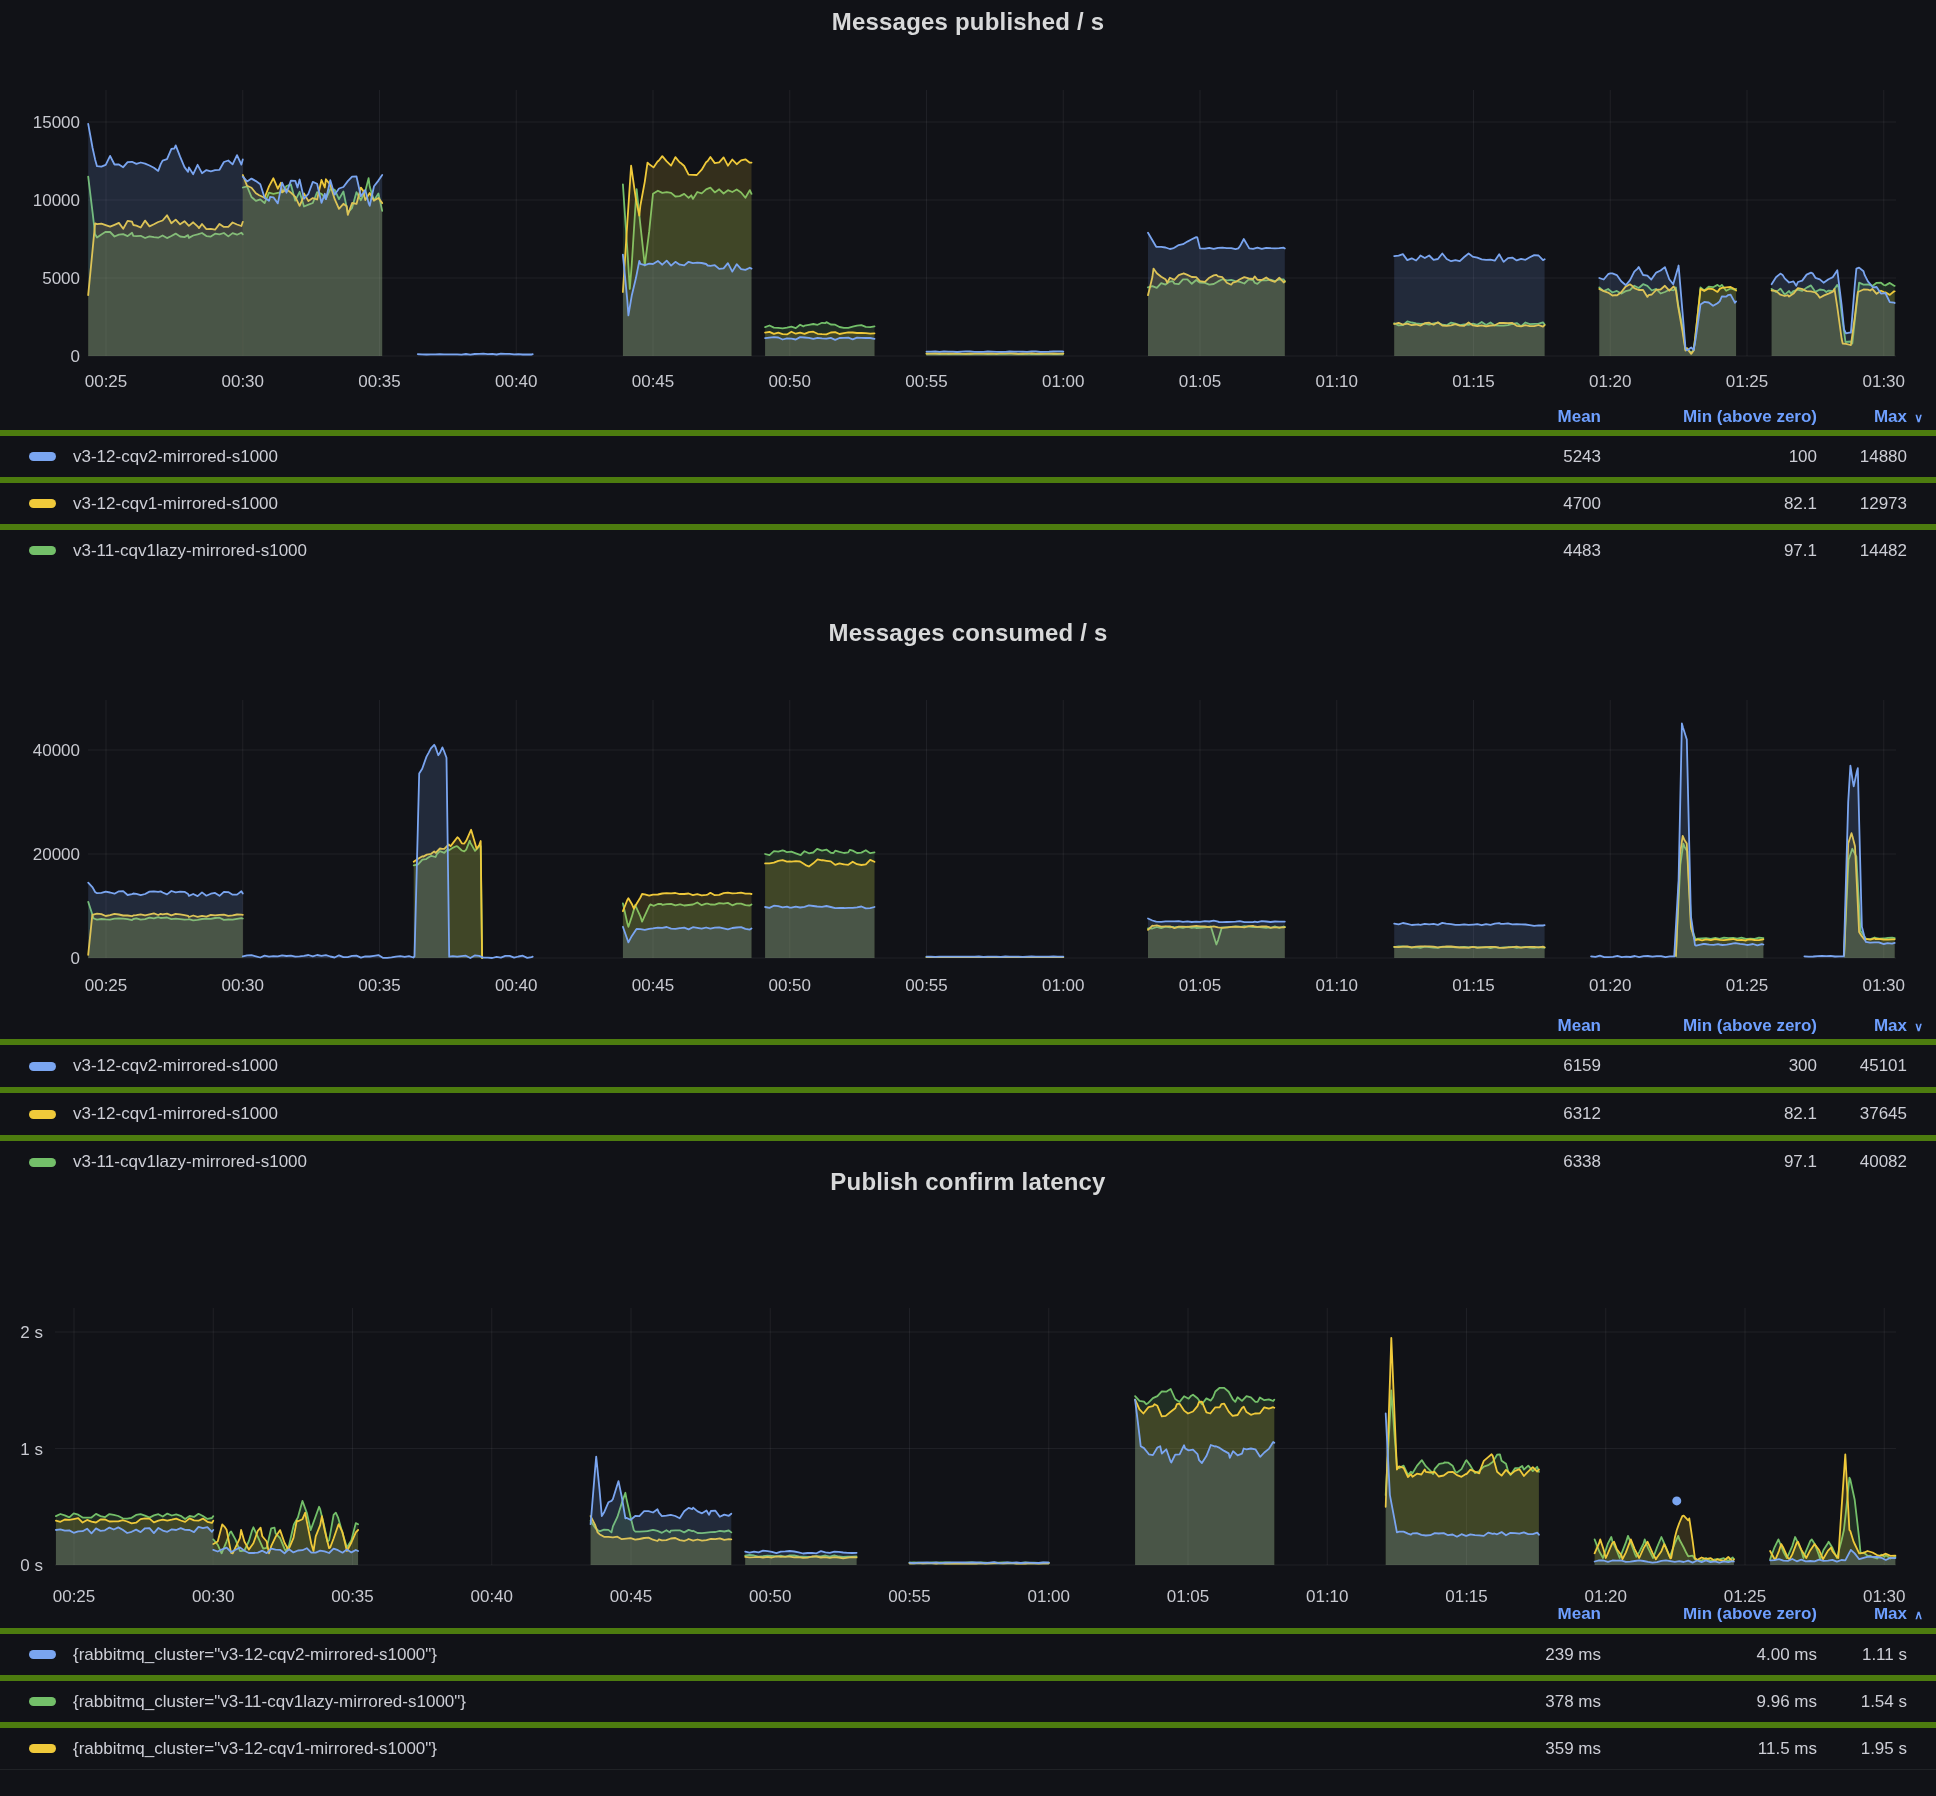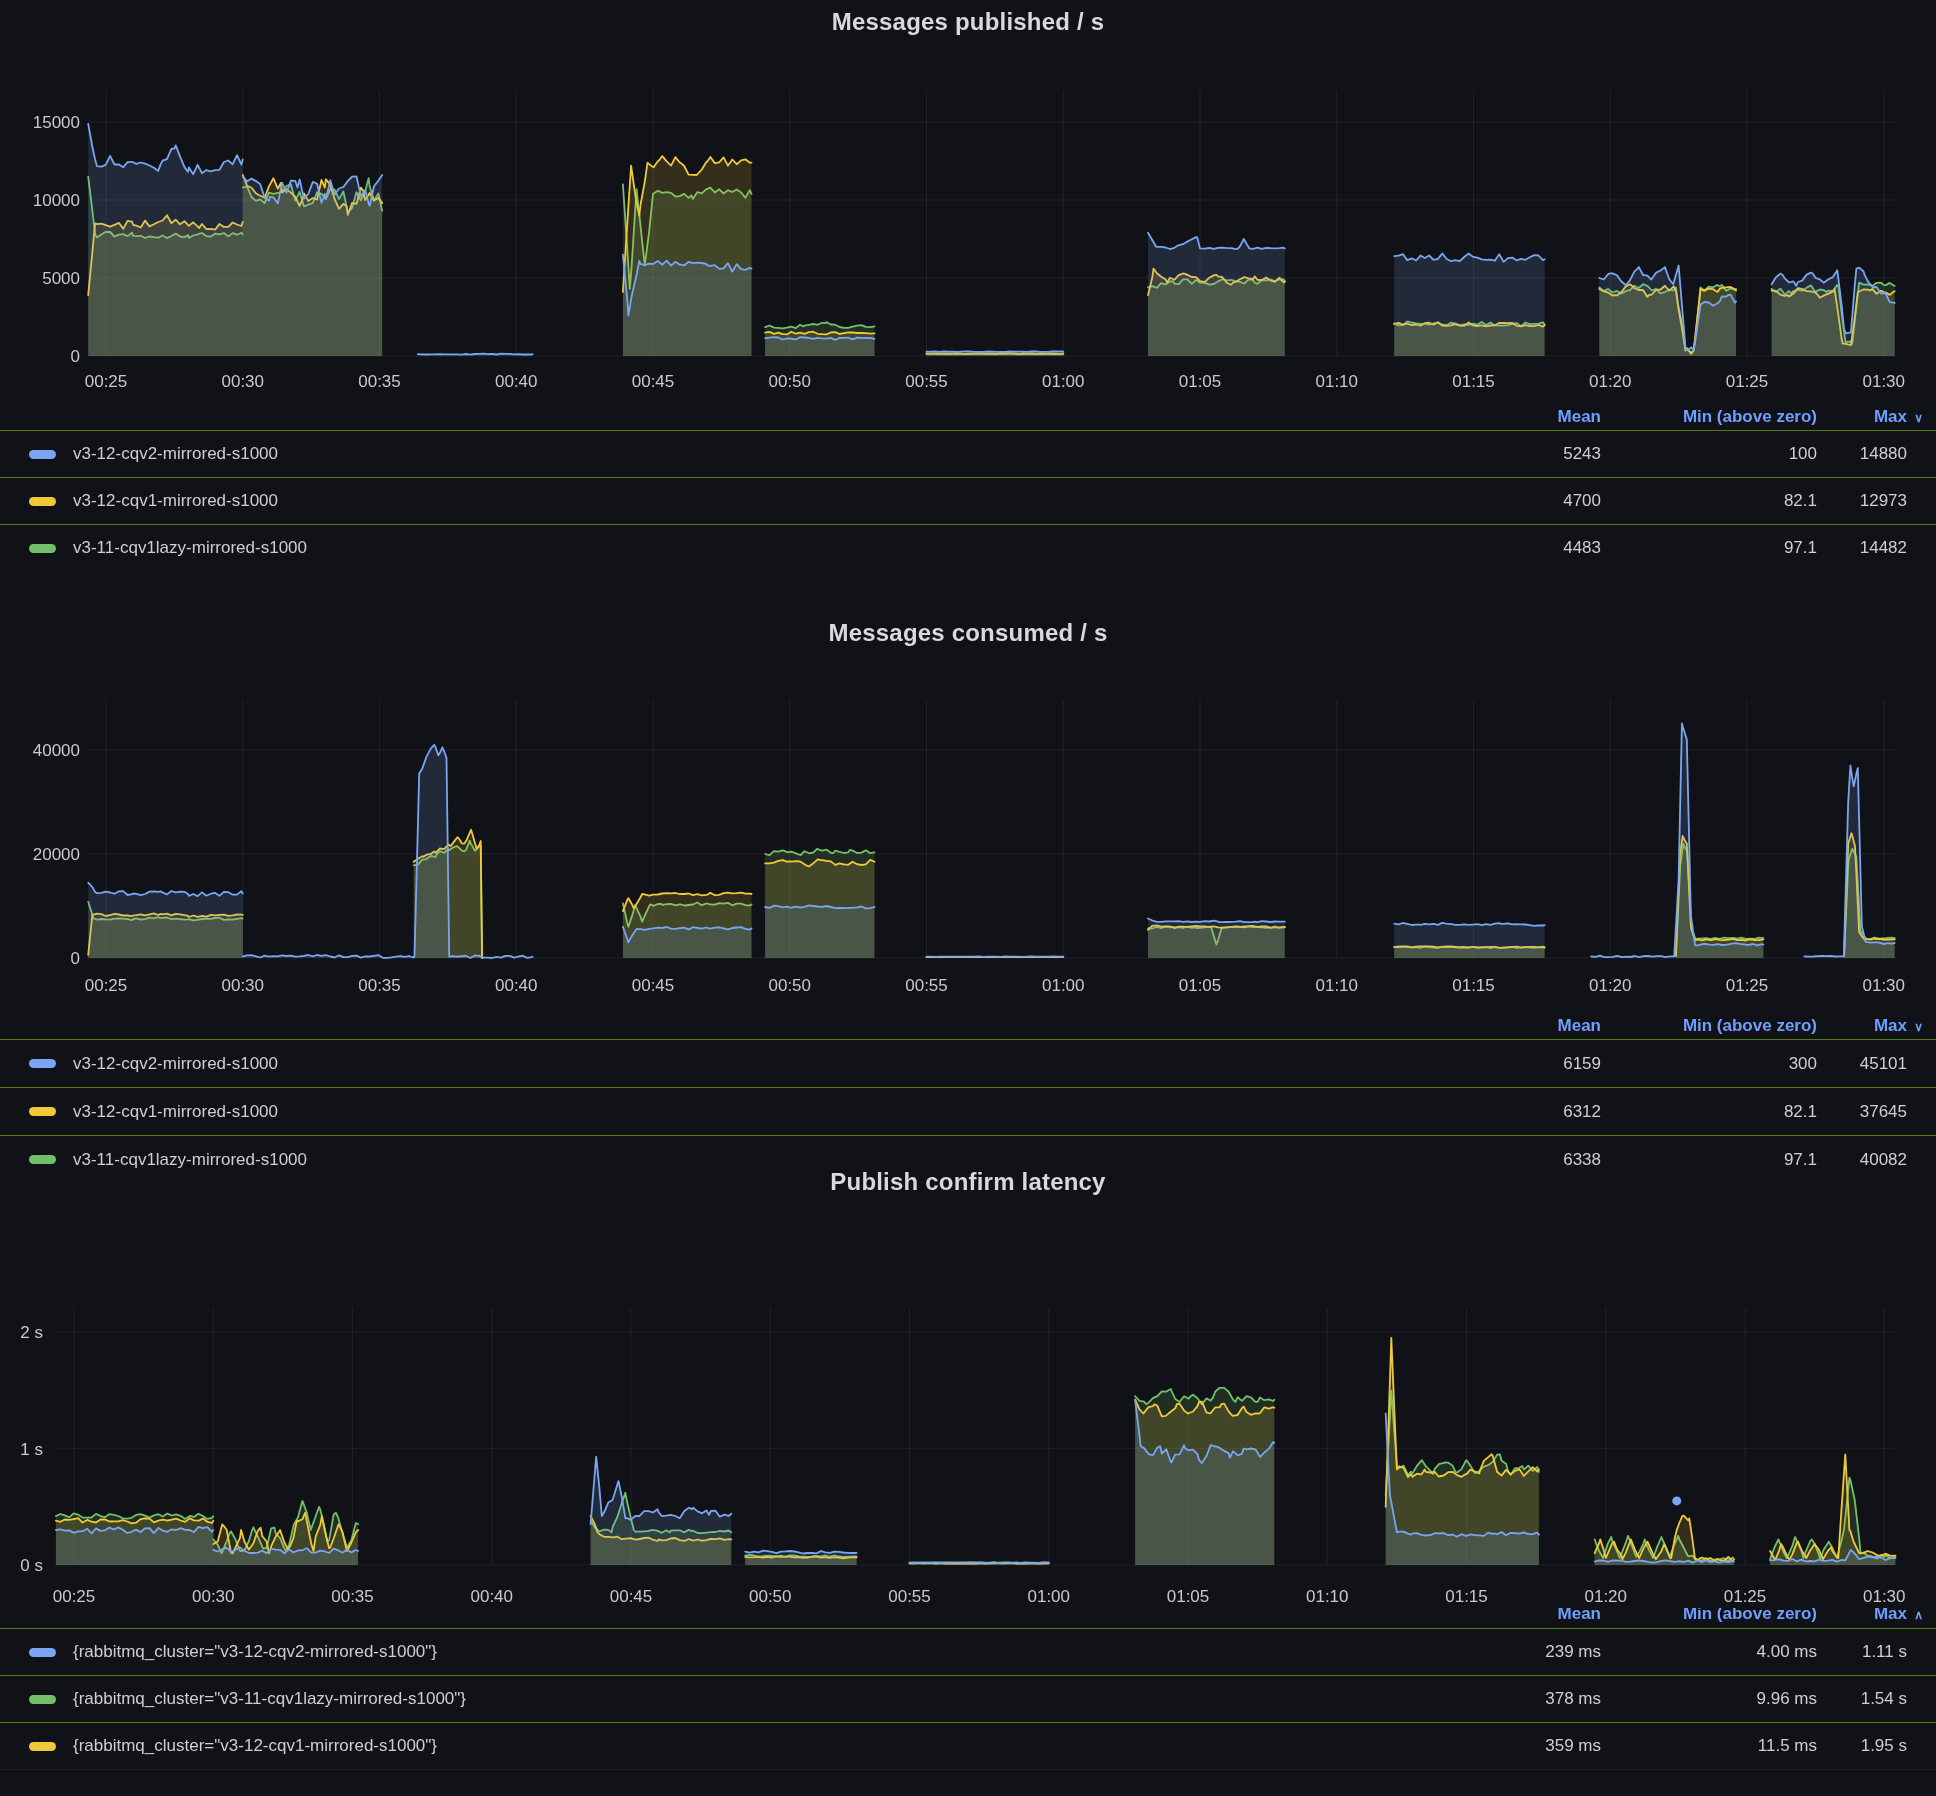--- a/index.html
+++ b/index.html
@@ -6,21 +6,21 @@
   .page{position:relative;width:1936px;height:1796px;background:#111217;overflow:hidden;
         font-family:"Liberation Sans",sans-serif;-webkit-font-smoothing:antialiased;}
   #charts{position:absolute;left:0;top:0;}
   .panel-title{position:absolute;left:0;width:100%;text-align:center;margin:0;
         font-size:24px;font-weight:bold;color:#D8D9DA;letter-spacing:0.2px;}
   .legend{position:absolute;left:0;width:1936px;box-sizing:border-box;font-size:17px;}
   .lhead,.lrow{display:flex;align-items:center;box-sizing:border-box;padding-right:29px;}
   .lhead{height:26px;color:#6E9FFF;font-weight:600;}
   .lheadclip{height:20px;overflow:hidden;}
   .lheadclip .lhead{margin-top:-7px;}
-  .lrow{height:47px;border-top:1px solid #4d7c0f;color:#CDCED6;}
+  .lrow{height:47px;border-top:6px solid #4d7c0f;color:#CDCED6;}
   .p2 .lrow{height:48px;}
   .legend-bottom{border-bottom:1px solid #202226;}
   .swatch{display:inline-block;width:27px;height:9px;border-radius:5px;margin-left:29px;flex:none;}
   .lname{margin-left:17px;flex:1;white-space:nowrap;overflow:hidden;}
   .col-mean{width:140px;text-align:right;flex:none;}
   .col-min{width:216px;text-align:right;flex:none;}
   .col-max{width:90px;text-align:right;flex:none;position:relative;}
   .caret{font-size:12px;margin-left:4px;display:inline-block;width:12px;margin-right:-16px;}
   .hspacer{flex:1;}
   svg text{font-family:"Liberation Sans",sans-serif;}

